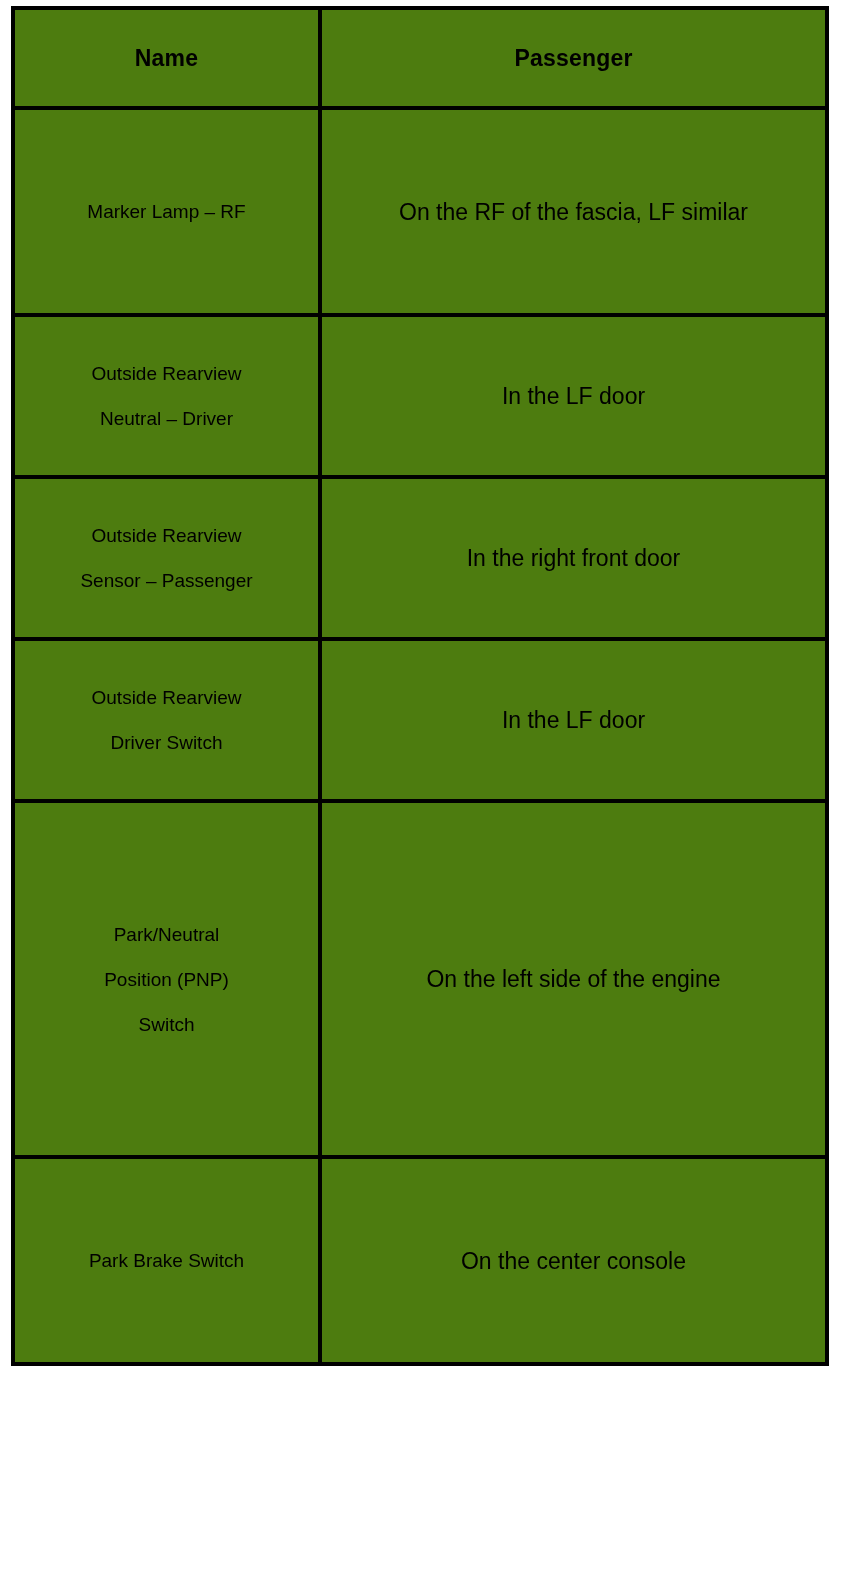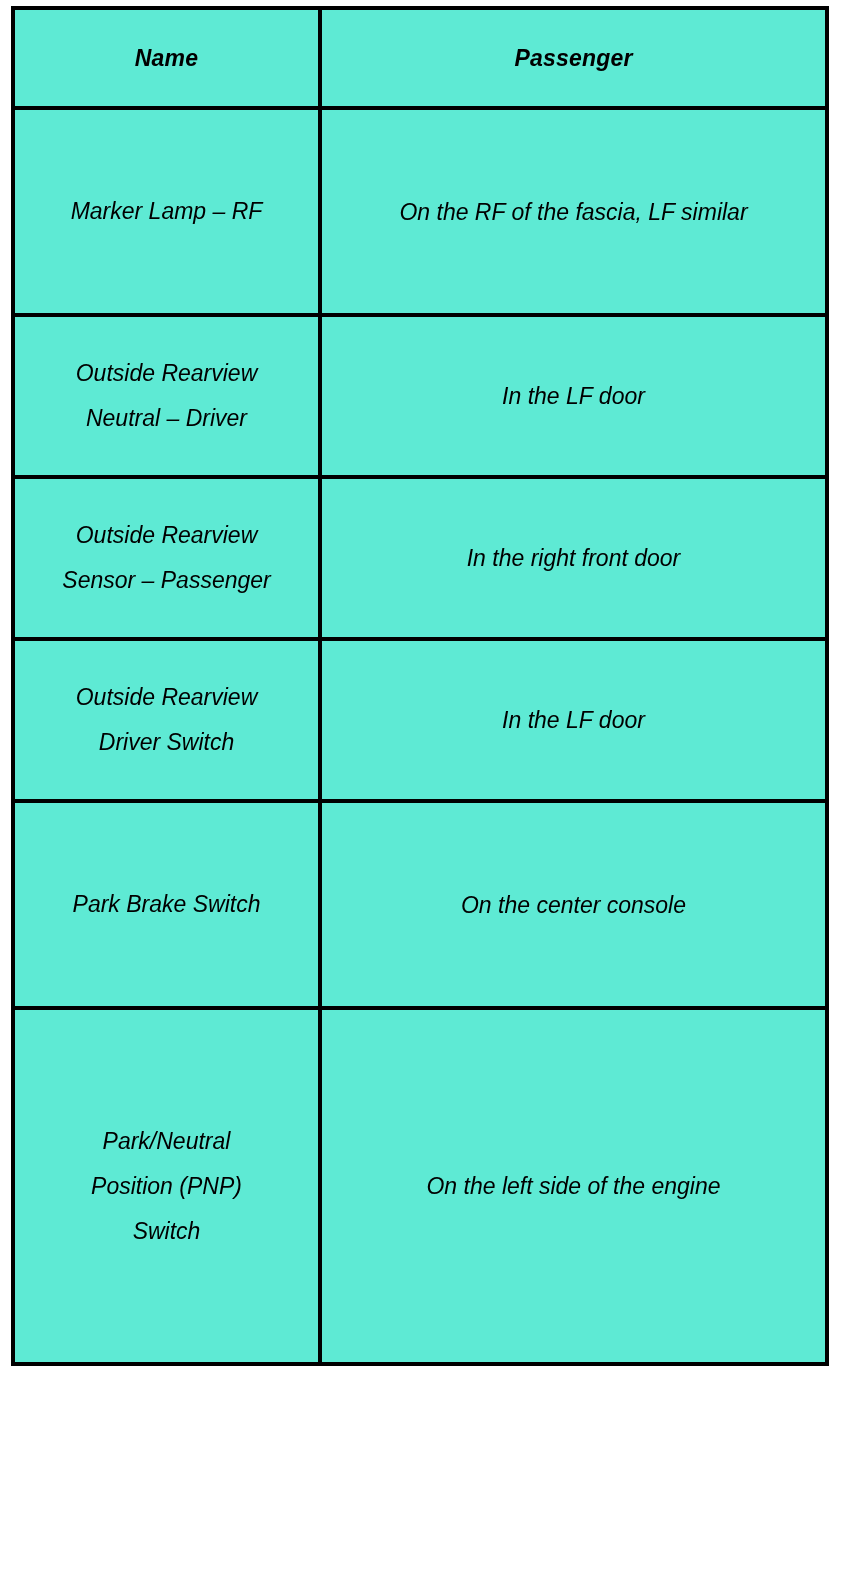--- a/index.html
+++ b/index.html
@@ -28,37 +28,36 @@
     border-collapse: collapse;
     table-layout: fixed;
     background: #ffffff;
   }
   .spec-table col.col-name { width: 307px; }
   .spec-table col.col-loc  { width: 507px; }
 
   .spec-table th,
   .spec-table td {
     border: 4px solid #000000;
-    background: #5eead4;
+    background: #4d7c0f;
     padding: 0;
     vertical-align: middle;
-    font-style: italic;
   }
 
   .spec-table thead th {
     height: 96px;
     text-align: center;
     font-weight: bold;
     font-size: 23px;
     letter-spacing: 0.2px;
   }
 
   .cell-name {
     text-align: center;
-    font-size: 23px;
+    font-size: 19px;
     line-height: 45px;
     padding: 4px 10px;
   }
   .cell-loc {
     text-align: center;
     font-size: 23px;
     line-height: 32px;
     padding: 4px 4px 4px 18px;
   }
 
@@ -126,34 +125,34 @@
         </tr>
         <tr data-row="4">
           <td class="cell-name">
             <span class="ln">Outside Rearview</span>
             <span class="ln">Driver Switch</span>
           </td>
           <td class="cell-loc">
             <span class="ln">In the LF door</span>
           </td>
         </tr>
-        <tr data-row="5">
-          <td class="cell-name">
-            <span class="ln">Park Brake Switch</span>
-          </td>
-          <td class="cell-loc">
-            <span class="ln">On the center console</span>
-          </td>
-        </tr>
         <tr data-row="6">
           <td class="cell-name">
             <span class="ln">Park/Neutral</span>
             <span class="ln">Position (PNP)</span>
             <span class="ln">Switch</span>
           </td>
           <td class="cell-loc">
             <span class="ln">On the left side of the engine</span>
           </td>
         </tr>
+        <tr data-row="5">
+          <td class="cell-name">
+            <span class="ln">Park Brake Switch</span>
+          </td>
+          <td class="cell-loc">
+            <span class="ln">On the center console</span>
+          </td>
+        </tr>
       </tbody>
   </table>
 
 </div>
 
 </body></html>

